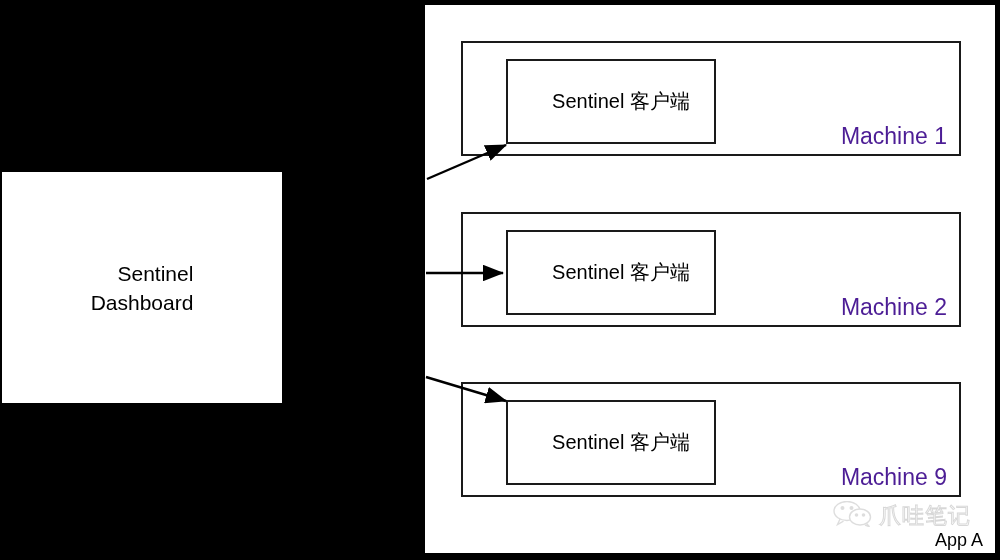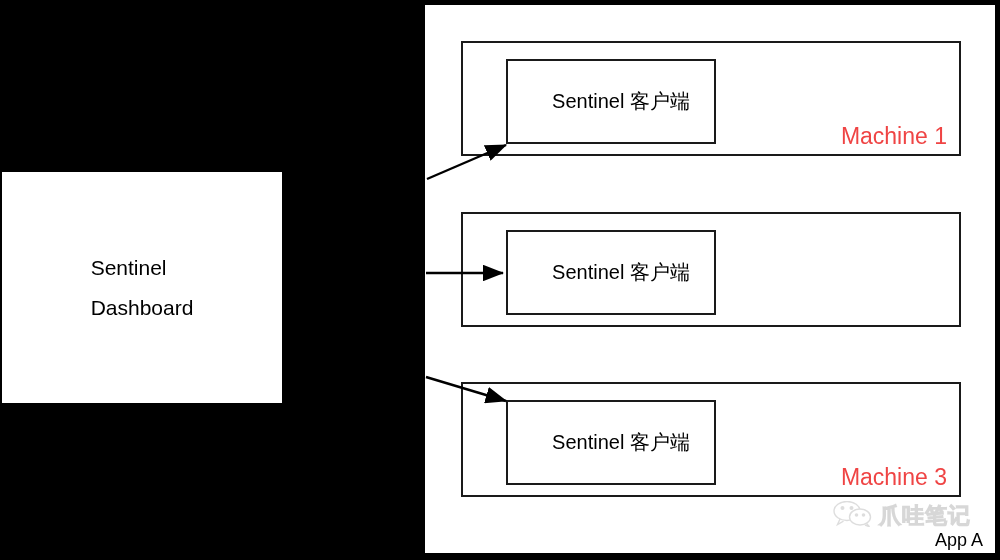--- a/index.html
+++ b/index.html
@@ -25,22 +25,22 @@
     height: 231px;
     background: #ffffff;
     box-sizing: border-box;
     display: flex;
     align-items: center;
     justify-content: center;
   }
   .dashboard-label {
     color: #000000;
     font-size: 21px;
-    line-height: 40px;
-    text-align: left;
+    line-height: 29px;
+    text-align: right;
     white-space: pre-line;
   }
 
   
   .app-panel {
     position: absolute;
     left: 425px;
     top: 5px;
     width: 570px;
     height: 548px;
@@ -78,21 +78,21 @@
   .client-label {
     color: #000000;
     font-size: 20px;
     white-space: nowrap;
   }
 
   .machine-label {
     position: absolute;
     right: 12px;
     bottom: 4px;
-    color: #ef4444;
+    color: #4c1d95;
     font-size: 23px;
     white-space: nowrap;
   }
 
   
   .arrow-layer {
     position: absolute;
     left: 0;
     top: 0;
     width: 1000px;
@@ -112,21 +112,20 @@
   }
   .watermark {
     position: absolute;
     right: 24px;
     bottom: 22px;
     display: flex;
     align-items: center;
     gap: 6px;
     z-index: 2;
     opacity: 0.55;
-    font-weight: bold;
   }
   .wm-logo { display: block; }
   .wm-text {
     font-size: 22px;
     color: transparent;
     -webkit-text-stroke: 1px #b8b8b8;
     letter-spacing: 1px;
     white-space: nowrap;
     font-family: "DejaVu Sans", sans-serif;
   }
@@ -147,27 +146,28 @@
       <div class="client-box">
         <div class="client-label">Sentinel 客户端</div>
       </div>
       <div class="machine-label">Machine 1</div>
     </div>
 
     <div class="machine-box m2">
       <div class="client-box">
         <div class="client-label">Sentinel 客户端</div>
       </div>
+      <div class="machine-label">Machine 2</div>
     </div>
 
     <div class="machine-box m3">
       <div class="client-box">
         <div class="client-label">Sentinel 客户端</div>
       </div>
-      <div class="machine-label">Machine 3</div>
+      <div class="machine-label">Machine 9</div>
     </div>
 
     <div class="watermark">
       <span class="wm-logo">
         <svg width="40" height="26" viewBox="0 0 40 26" fill="none" stroke="#c2c2c2" stroke-width="1.4">
           <ellipse cx="14" cy="10" rx="13" ry="9.5"></ellipse>
           <path d="M7 18 L4.5 23.5 L10.5 20.2"></path>
           <circle cx="9.5" cy="7" r="1.3" fill="#c2c2c2"></circle>
           <circle cx="18.5" cy="7" r="1.3" fill="#c2c2c2"></circle>
           <ellipse cx="27" cy="16" rx="10.5" ry="8" fill="#ffffff"></ellipse>

